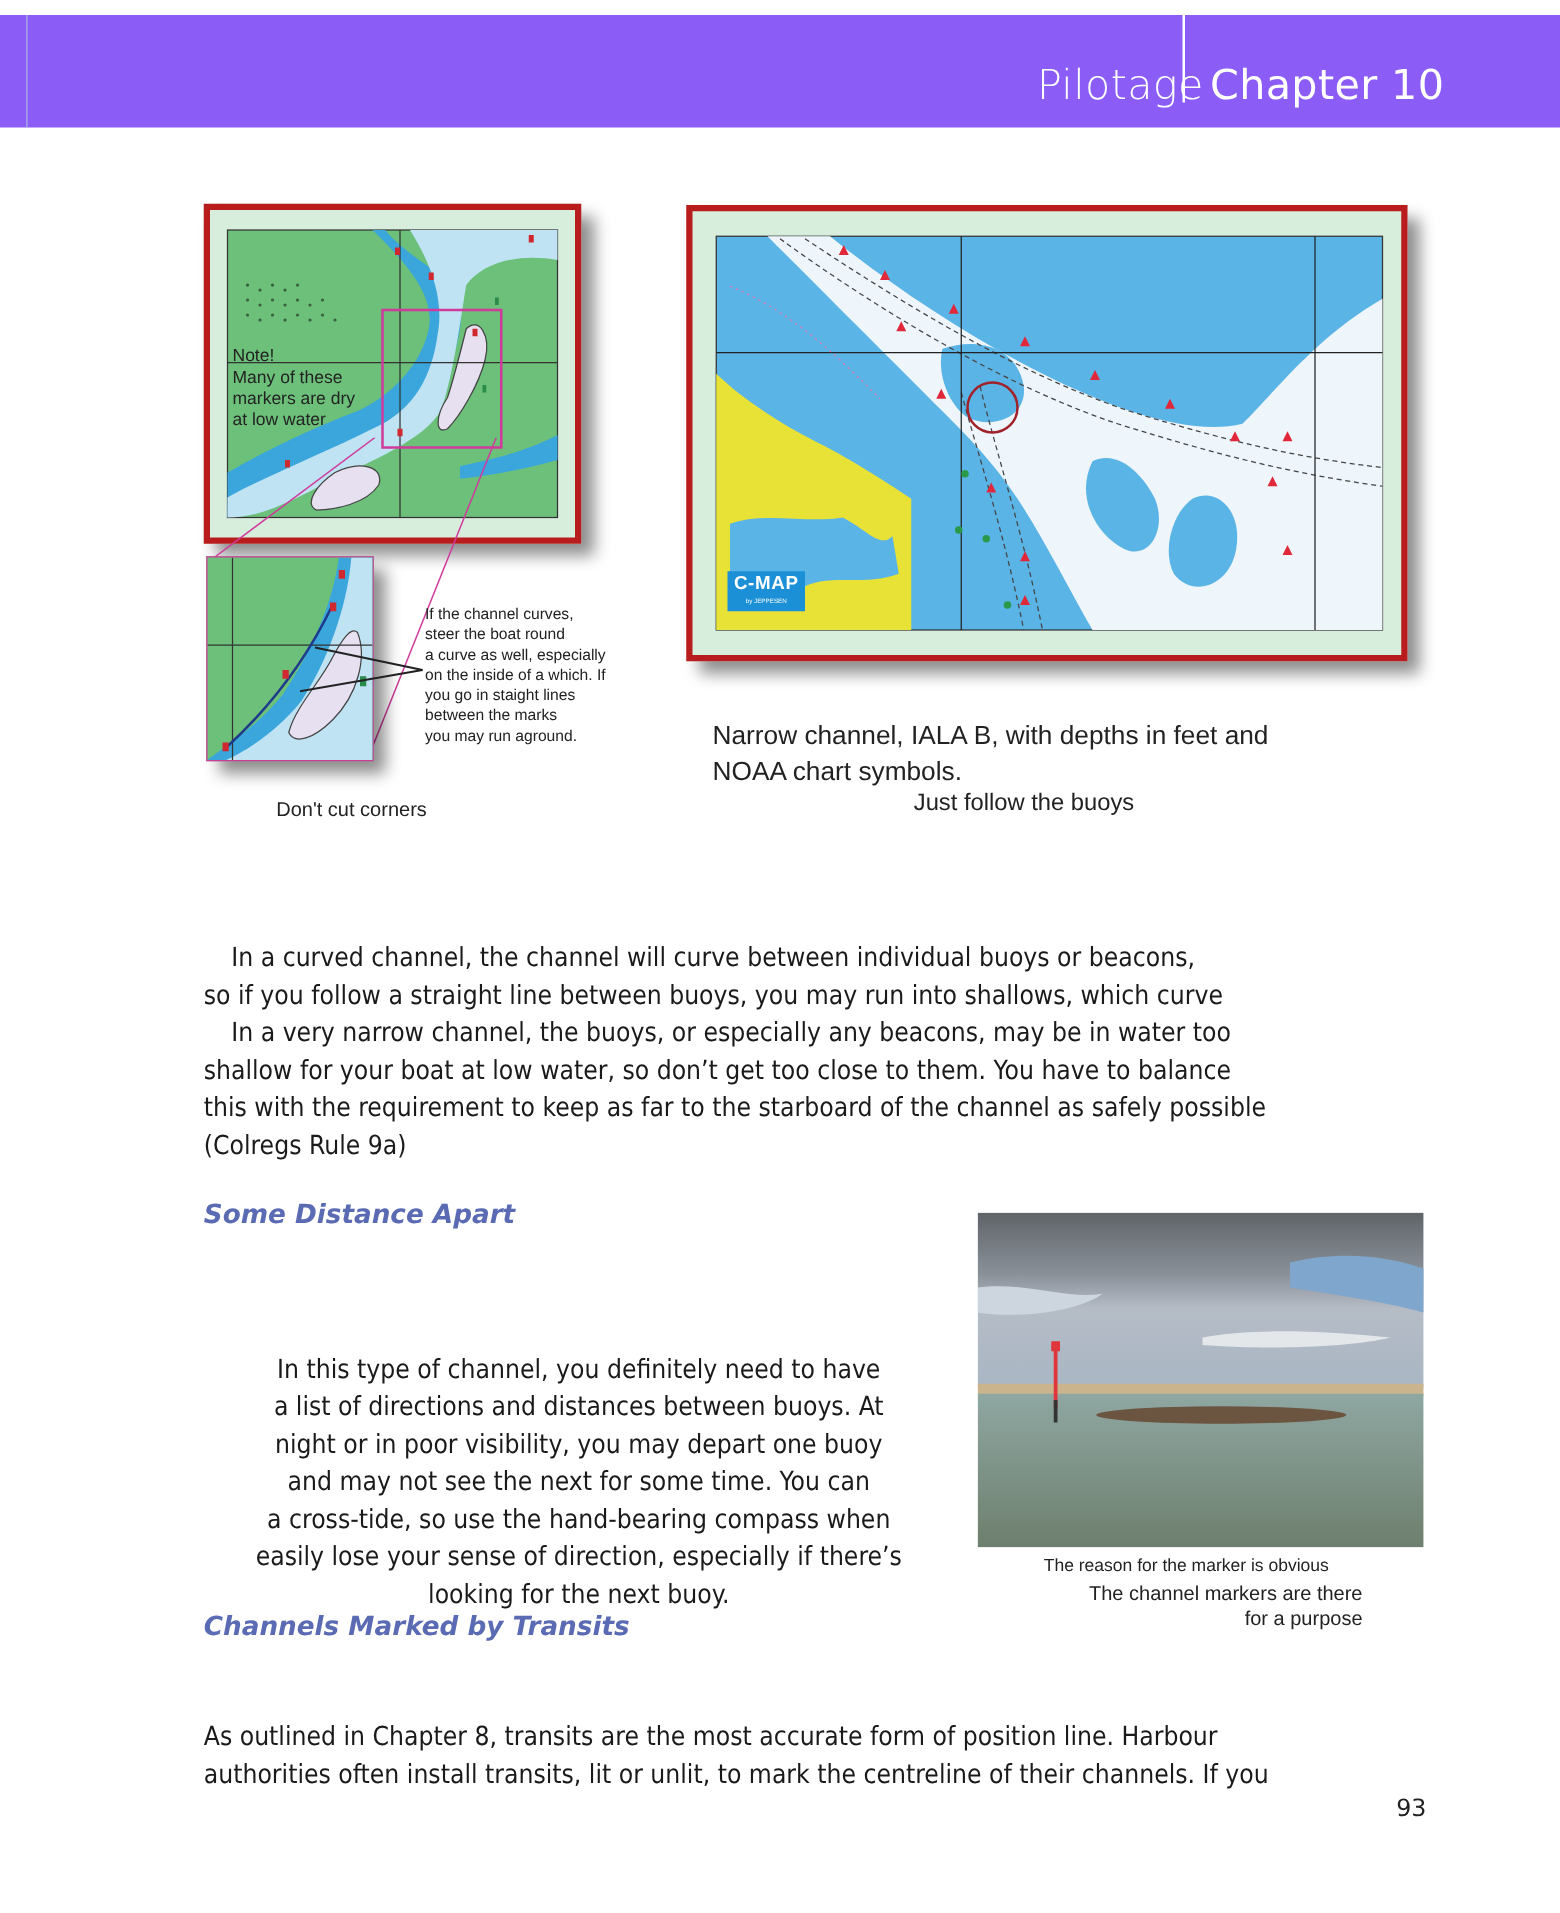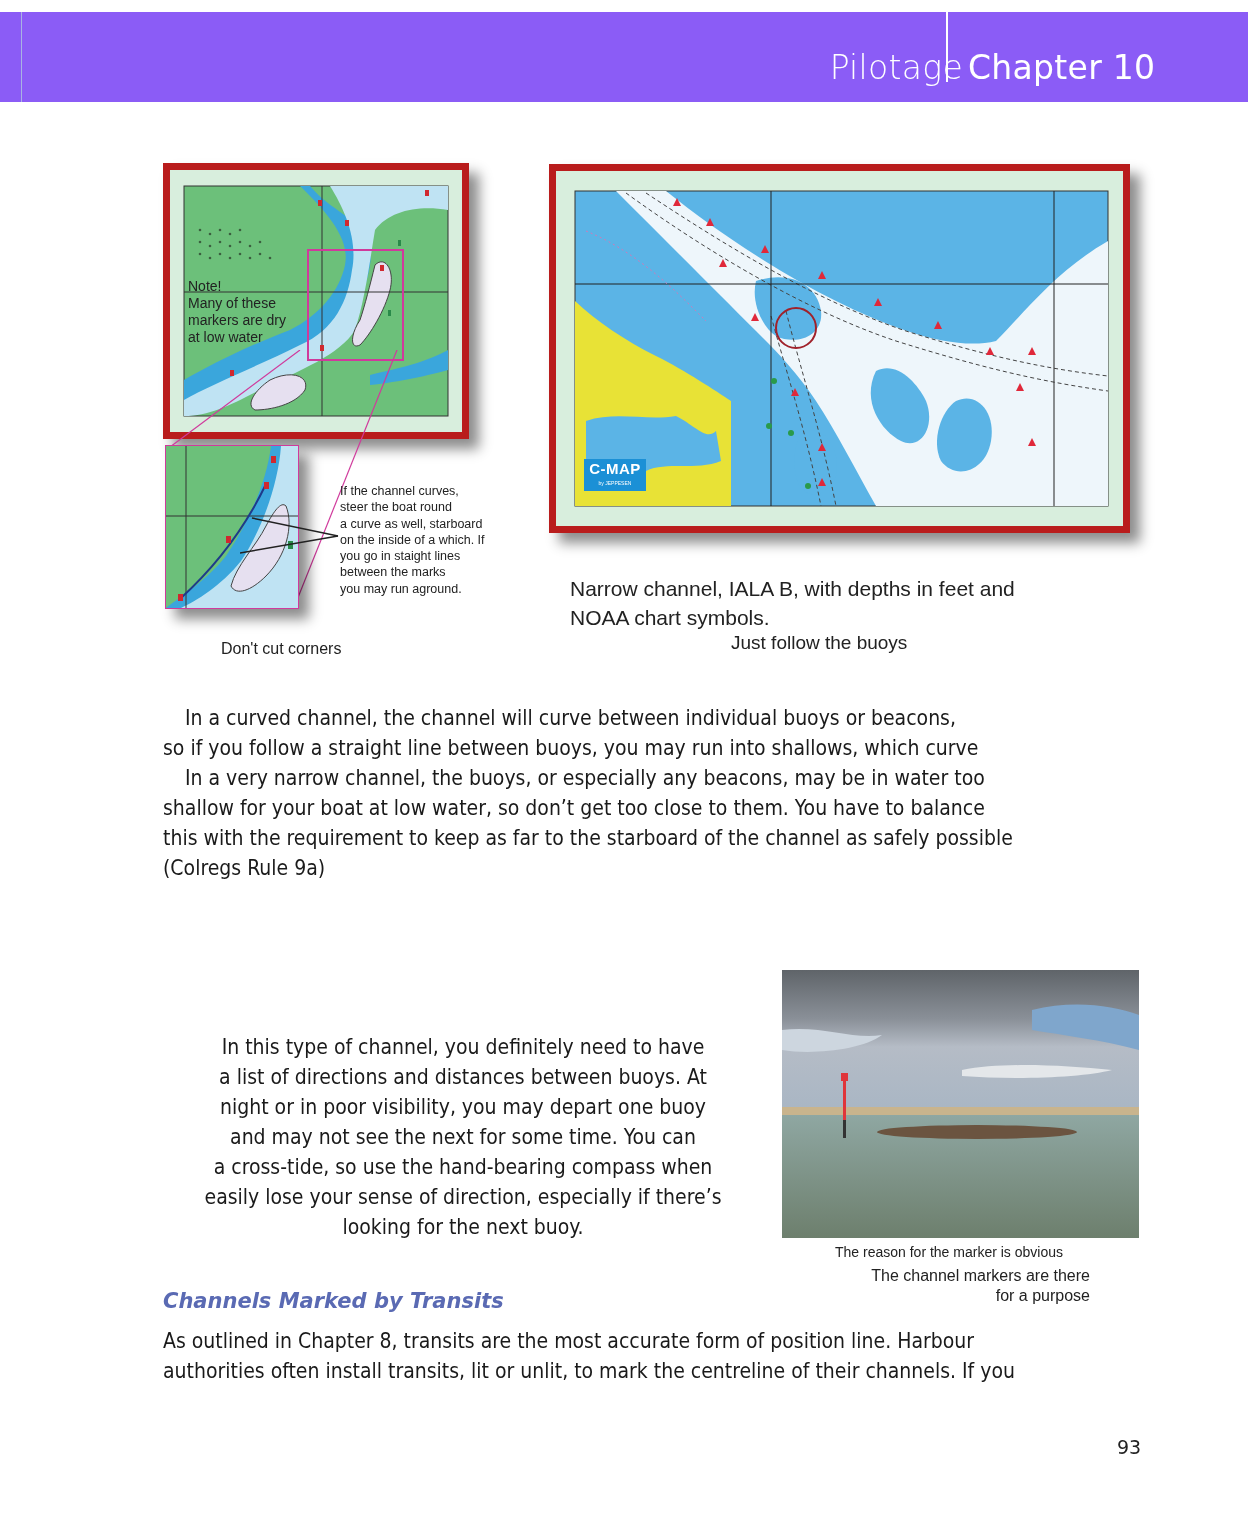--- a/index.html
+++ b/index.html
@@ -23,29 +23,29 @@
     position: absolute; left: 946px; top: 0; width: 2px; height: 70px; background: #ffffff;
   }
   .header .chapter {
     position: absolute; left: 968px; top: 36px; font-size: 33px; color: #ffffff;
     font-family: "DejaVu Sans", sans-serif; letter-spacing: 0.3px;
   }
 
   
   .fig { position: absolute; }
   .shadow { box-shadow: 10px 10px 12px rgba(0,0,0,0.45); }
-  .chart-frame { background: #d8eedd; border: 7px solid #b91c1c; }
+  .chart-frame { background: #d8eedd; border: 5px solid #b91c1c; }
 
   .fig-caption {
     position: absolute; font-family: "Liberation Sans", sans-serif; color: #222;
   }
 
   .body-text {
     position: absolute; font-family: "DejaVu Sans Condensed", "DejaVu Sans", sans-serif;
-    font-size: 21px; line-height: 30px; color: #1a1a1a; font-stretch: condensed;
+    font-size: 21px; line-height: 30px; color: #1a1a1a; font-stretch: condensed; margin-top: 48px;
   }
   .body-text p { margin: 0; }
   .indent { text-indent: 22px; }
   .heading {
     position: absolute; font-family: "DejaVu Sans", sans-serif; font-style: italic;
     font-weight: bold; color: #5a6ab3; font-size: 21px; line-height: 36px;
   }
   .photo {
     position: absolute; left: 782px; top: 970px; width: 357px; height: 268px; overflow: hidden;
   }
@@ -147,21 +147,21 @@
 </div>
 
 <svg style="position:absolute;left:240px;top:500px;" width="100" height="60">
   <line x1="12" y1="18" x2="98" y2="36" stroke="#222" stroke-width="1.5"></line>
   <line x1="0" y1="53" x2="98" y2="36" stroke="#222" stroke-width="1.5"></line>
 </svg>
 
 <div style="position:absolute;left:340px;top:483px;font-family:'Liberation Sans',sans-serif;font-size:12.5px;line-height:16.3px;color:#222;">
   <div>If the channel curves,</div>
   <div>steer the boat round</div>
-  <div>a curve as well, starboard</div>
+  <div>a curve as well, especially</div>
   <div>on the inside of a which.  If</div>
   <div>you go in staight lines</div>
   <div>between the marks</div>
   <div>you may run aground.</div>
 </div>
 
 <div class="fig-caption" style="left:221px;top:640px;font-size:16px;">Don't cut corners</div>
 
 <div class="fig shadow chart-frame" style="left:549px; top:164px; width:567px; height:355px;">
   <svg width="567" height="355" style="position:absolute;left:0;top:0;">
@@ -228,20 +228,21 @@
 <div class="body-text" style="left:163px;top:703px;width:975px;">
   <p class="indent">In a curved channel, the channel will curve between individual buoys or beacons,</p>
   <p>so if you follow a straight line between buoys, you may run into shallows, which curve</p>
   <p class="indent">In a very narrow channel, the buoys, or especially any beacons, may be in water too</p>
   <p>shallow for your boat at low water, so don’t get too close to them. You have to balance</p>
   <p>this with the requirement to keep as far to the starboard of the channel as safely possible</p>
   <p>(Colregs Rule 9a)</p>
 </div>
 
 <div class="heading" style="left:163px;top:953px;">
+  <div>Some Distance Apart</div>
 </div>
 <div class="body-text" style="left:163px;top:1032px;width:600px;text-align:center;">
   <p>In this type of channel, you definitely need to have</p>
   <p>a list of directions and distances between buoys. At</p>
   <p>night or in poor visibility, you may depart one buoy</p>
   <p>and may not see the next for some time. You can</p>
   <p>a cross-tide, so use the hand-bearing compass when</p>
   <p>easily lose your sense of direction, especially if there’s</p>
   <p>looking for the next buoy.</p>
 </div>

